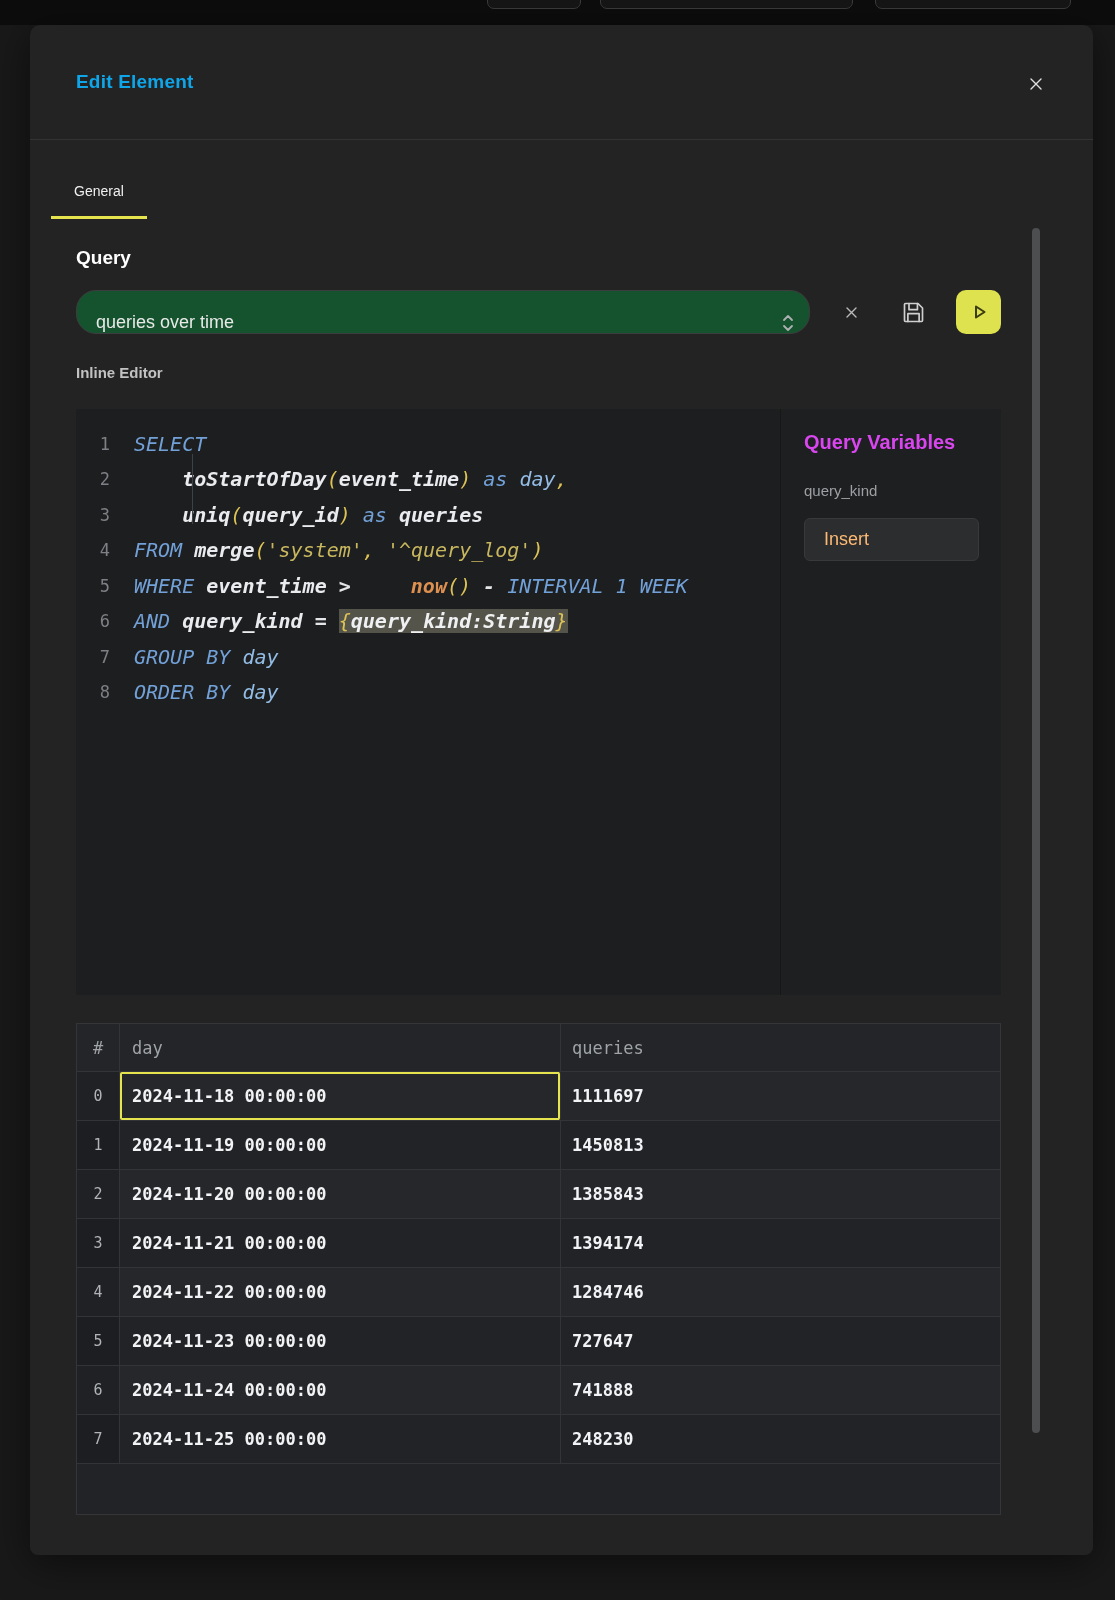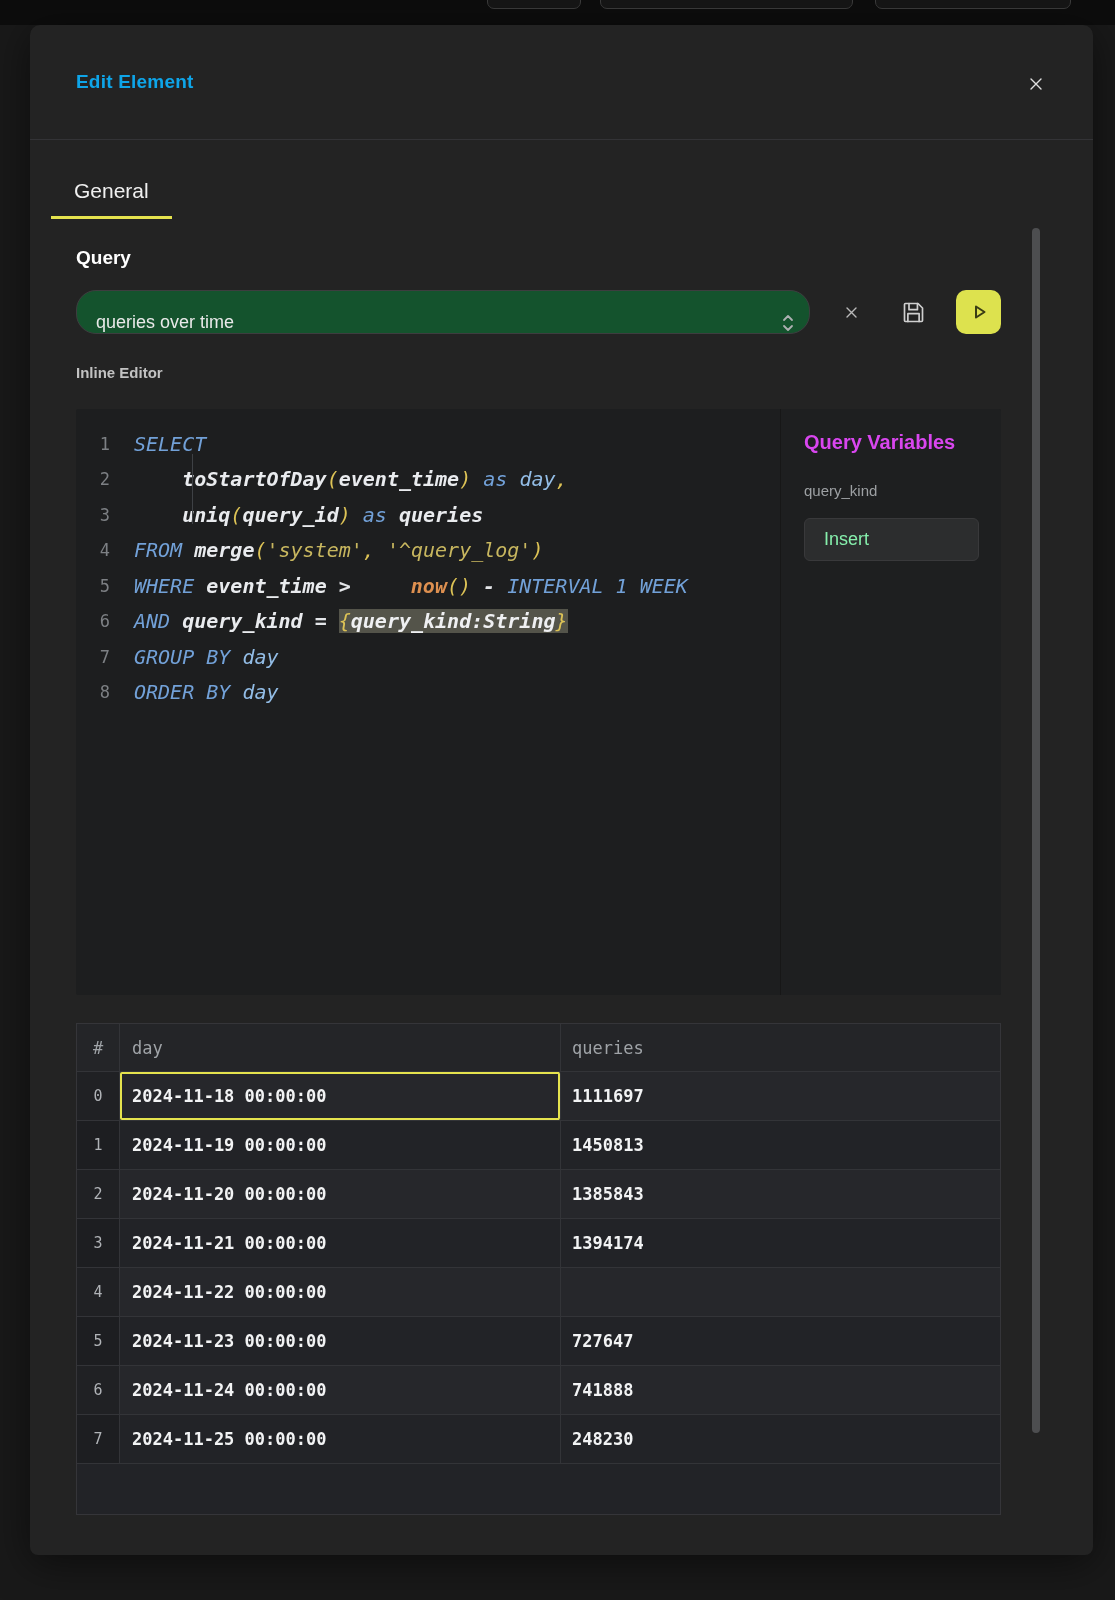--- a/index.html
+++ b/index.html
@@ -22,21 +22,21 @@
 
   .modal-header { height:115px; display:flex; align-items:center;
                   padding:0 46px; border-bottom:1px solid #333336; position:relative; }
   .modal-title { font-size:19px; font-weight:600; color:#0ea5e9; letter-spacing:.2px; }
   .close-btn { position:absolute; right:42px; top:44px; width:30px; height:30px;
                background:none; border:none; cursor:pointer; display:flex;
                align-items:center; justify-content:center; }
 
   .tabs { padding-left:21px; height:82px; display:flex; }
   .tab { height:79px; padding:25px 23px 0; display:flex; align-items:center;
-         border-bottom:3px solid transparent; font-size:21px; font-weight:500;
+         border-bottom:3px solid transparent; font-size:14px; font-weight:500;
          color:#f0f0f0; cursor:pointer; }
   .tab.active { border-bottom-color:#e5e34e; }
 
   .content { padding:0 92px 0 46px; }
 
   .section-heading { margin-top:25px; font-size:19px; font-weight:700; color:#ffffff; }
 
   
   .query-row { margin-top:21px; display:flex; align-items:center; height:44px; }
   .query-select { width:734px; height:44px; background:#14532d; border:1px solid #3d3d3f;
@@ -74,21 +74,21 @@
   .tok-fn    { color:#de9050; font-weight:bold;margin-left:48px; }
   .tok-hlb   { color:#ddc356; background:#54544a; }
   .tok-hlt   { color:#eff0f2; background:#54544a; font-weight:bold; }
   .tok-plain { color:#dcdcdc; }
 
   .vars-panel { width:221px; border-left:1px solid #171717; padding:22px 23px 0;
                 background:#1e1f20; }
   .vars-title { font-size:20px; font-weight:600; color:#d946ef; }
   .var-name { margin-top:28px; font-size:15px; color:#9da0a3; }
   .insert-btn { margin-top:19px; width:175px; height:43px; background:#2c2d2e;
-                border:1px solid #39393b; border-radius:6px; color:#86efac;
+                border:1px solid #39393b; border-radius:6px; color:#fdba74;
                 font-size:18px; text-align:left; padding-left:19px; cursor:pointer;
                 font-family:"Liberation Sans", sans-serif; }
 
   
   .results-table { margin-top:28px; width:925px; border:1px solid #353539;
                    font-family:"DejaVu Sans Mono", monospace; }
   .thead { display:flex; height:48px; background:#242528; color:#9fa3a7;
            font-size:17px; border-bottom:1px solid #333438; }
   .th, .td { display:flex; align-items:center; }
   .col-idx { width:43px; justify-content:center; flex:none;
@@ -231,20 +231,21 @@
             <div class="td col-q">1385843</div>
           </div>
           <div class="trow">
             <div class="td col-idx">3</div>
             <div class="td col-day">2024-11-21 00:00:00</div>
             <div class="td col-q">1394174</div>
           </div>
           <div class="trow">
             <div class="td col-idx">4</div>
             <div class="td col-day">2024-11-22 00:00:00</div>
+            <div class="td col-q">1284746</div>
           </div>
           <div class="trow">
             <div class="td col-idx">5</div>
             <div class="td col-day">2024-11-23 00:00:00</div>
             <div class="td col-q">727647</div>
           </div>
           <div class="trow">
             <div class="td col-idx">6</div>
             <div class="td col-day">2024-11-24 00:00:00</div>
             <div class="td col-q">741888</div>

